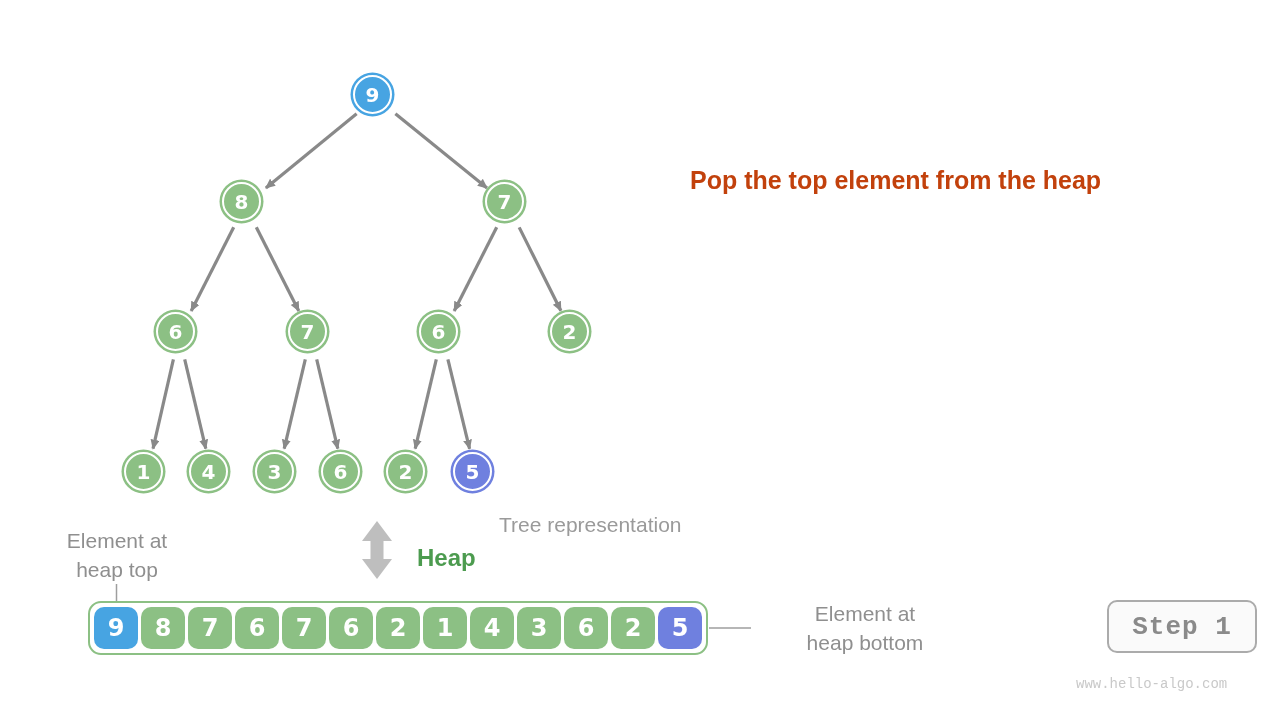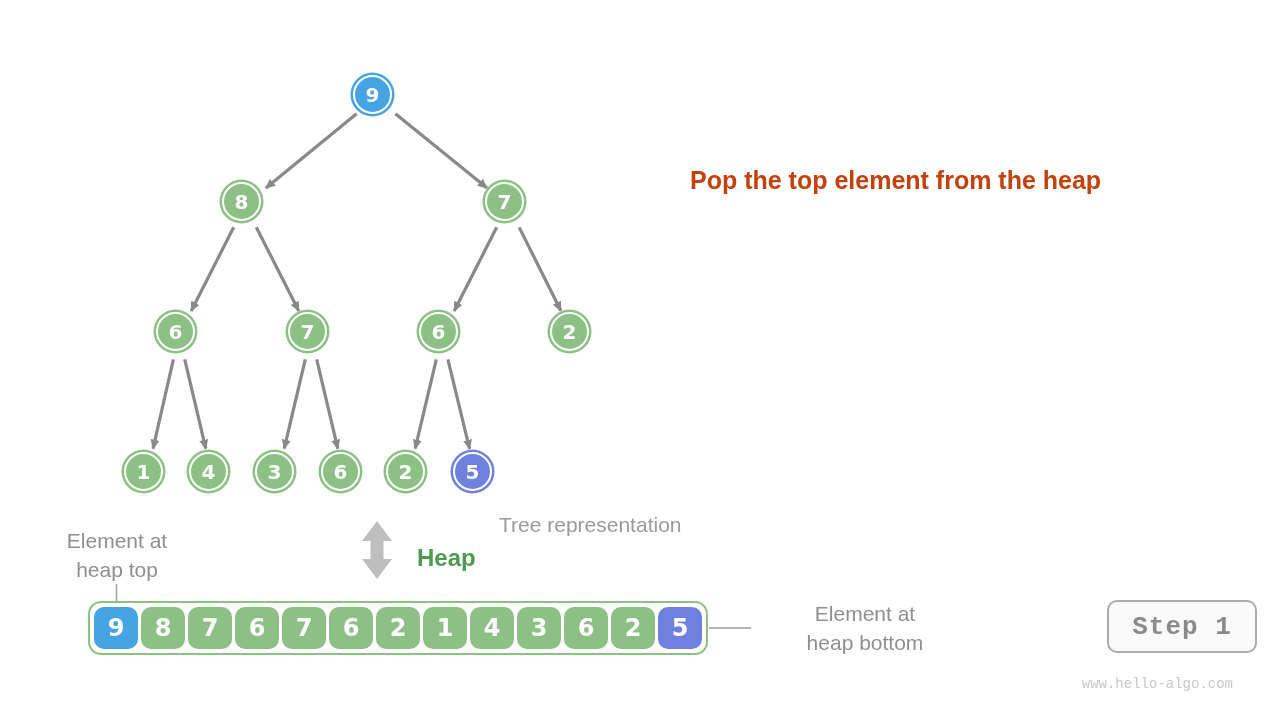--- a/index.html
+++ b/index.html
@@ -116,21 +116,20 @@
     color: #8a8a8a;
     letter-spacing: 1px;
     z-index: 2;
     cursor: pointer;
     margin-left: 24px;
   }
   #watermark {
     position: absolute;
     left: 1076px; top: 676px;
     width: 157px;
-    text-align: right;
     font-family: "Liberation Mono", monospace;
     font-size: 14px;
     color: #c9c9c9;
     white-space: nowrap;
     z-index: 2;
   }
 </style>
 </head>
 <body>
 

